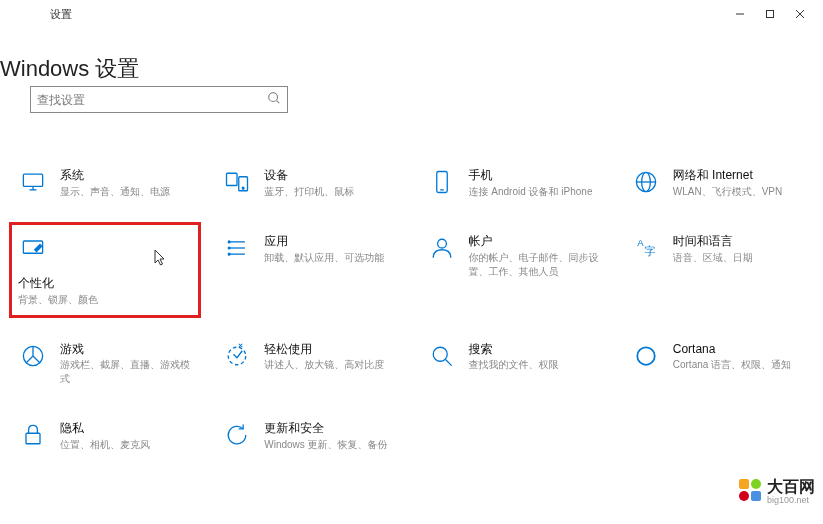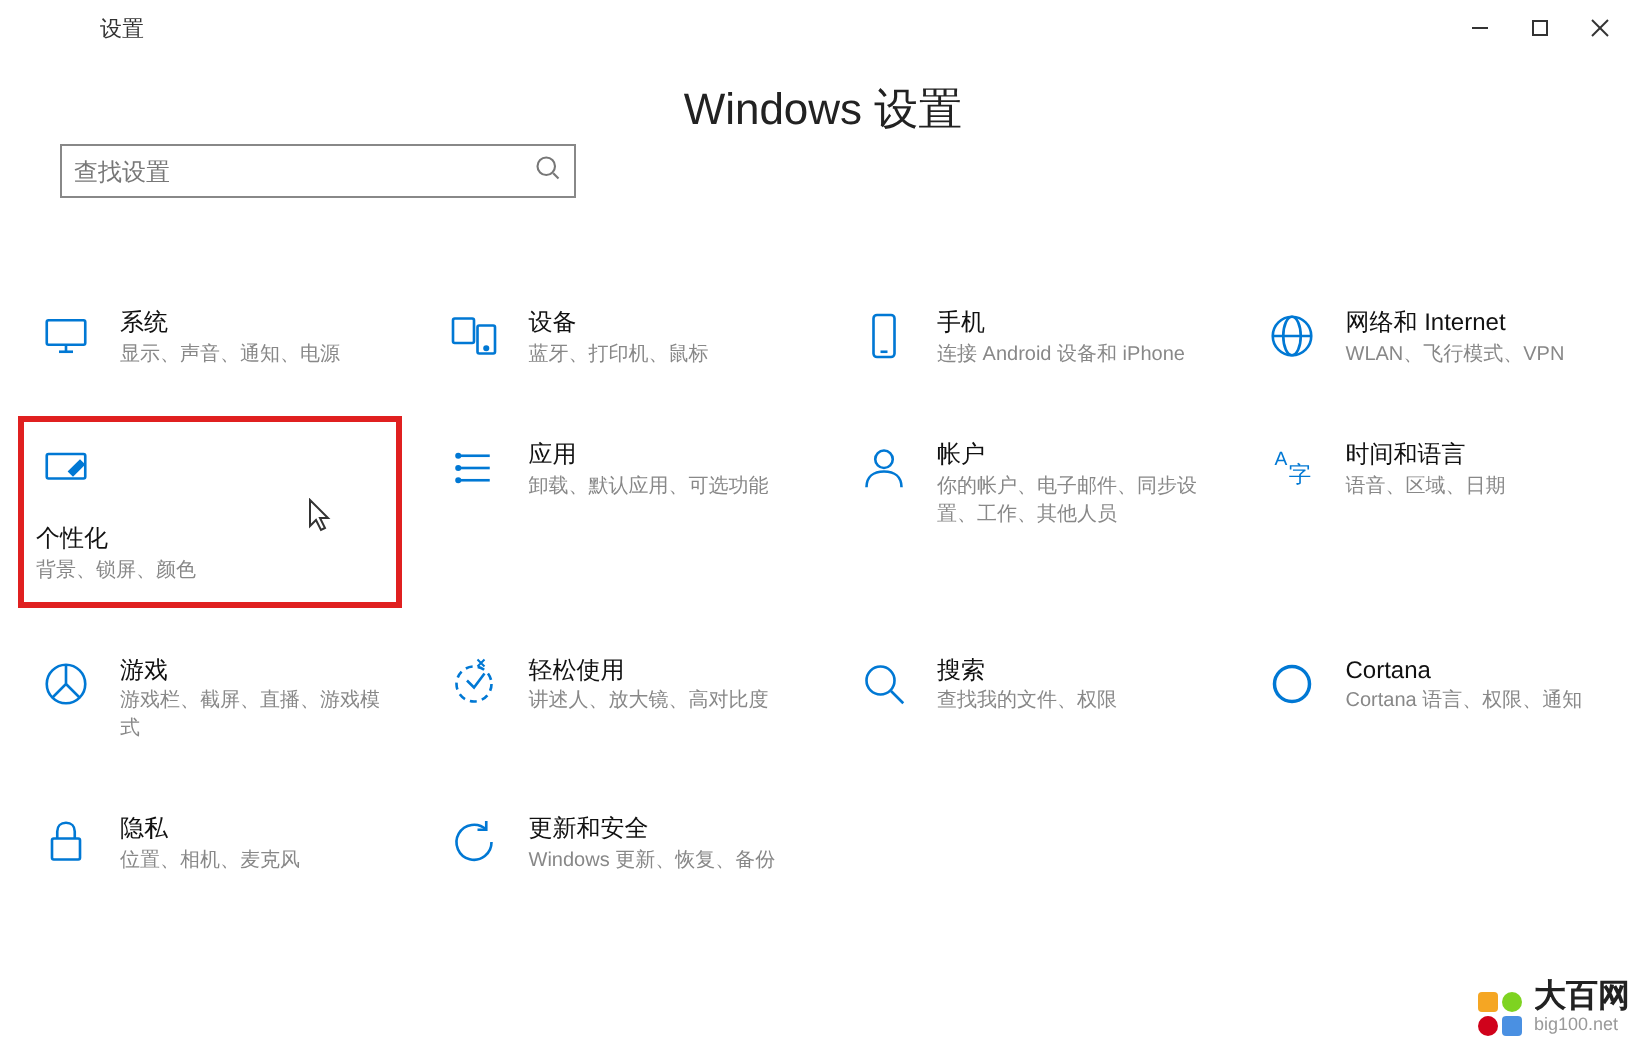--- a/index.html
+++ b/index.html
@@ -35,22 +35,22 @@
     .titlebar .win-btn {
       width: 30px;
       height: 24px;
       display: flex;
       align-items: center;
       justify-content: center;
       color: #333;
       font-size: 11px;
     }
     .header {
-      text-align: center;
-      margin-top: 12px;
+      text-align: left;
+      margin-top: 26px;
     }
     .header h1 {
       font-weight: 400;
       font-size: 22px;
       color: #222;
     }
     .search-wrap {
       display: flex;
       justify-content: flex-start;
       margin-top: 2px;
@@ -126,23 +126,23 @@
     .cursor-arrow {
       position: absolute;
       left: 154px;
       top: 249px;
       pointer-events: none;
       color: #333;
     }
     .watermark {
       position: absolute;
       right: 8px;
-      bottom: 6px;
-      display: flex;
-      align-items: flex-end;
+      bottom: 18px;
+      display: flex;
+      align-items: flex-start;
       gap: 6px;
     }
     .watermark .logo {
       display: grid;
       grid-template-columns: 10px 10px;
       grid-template-rows: 10px 10px;
       gap: 2px;
     }
     .watermark .logo span:nth-child(1){background:#f5a623;border-radius:2px;}
     .watermark .logo span:nth-child(2){background:#7ed321;border-radius:50%;}

